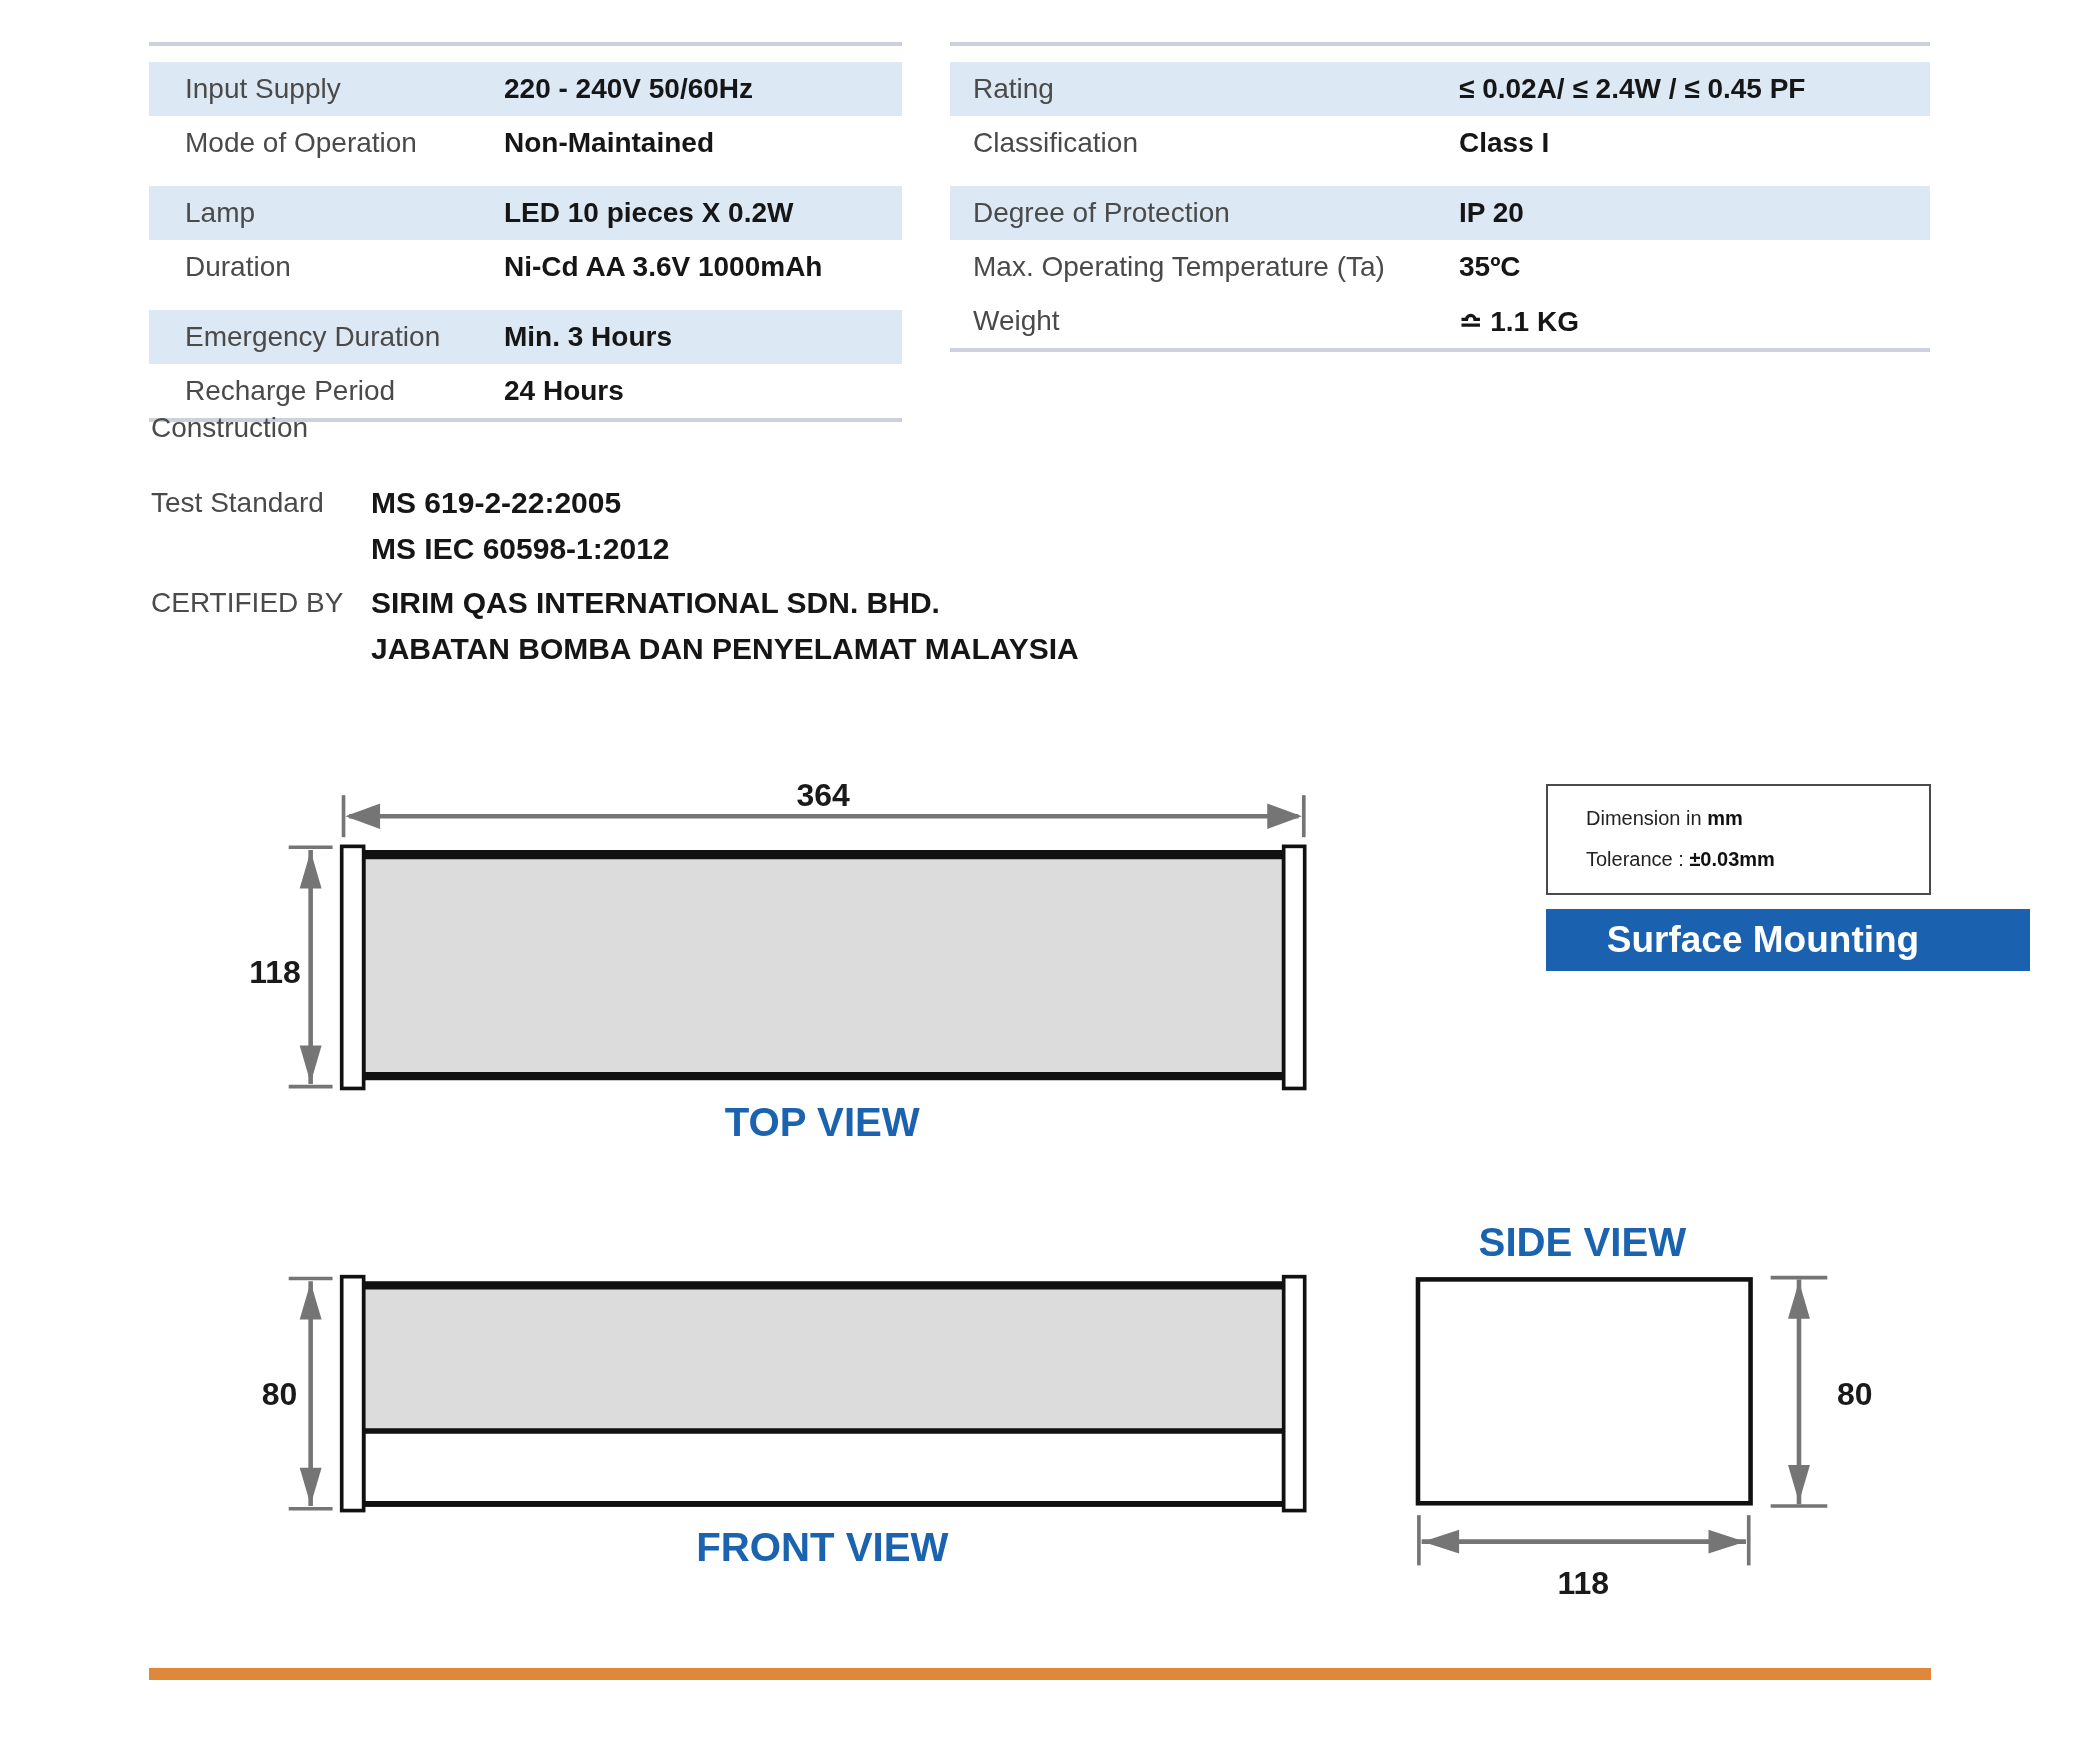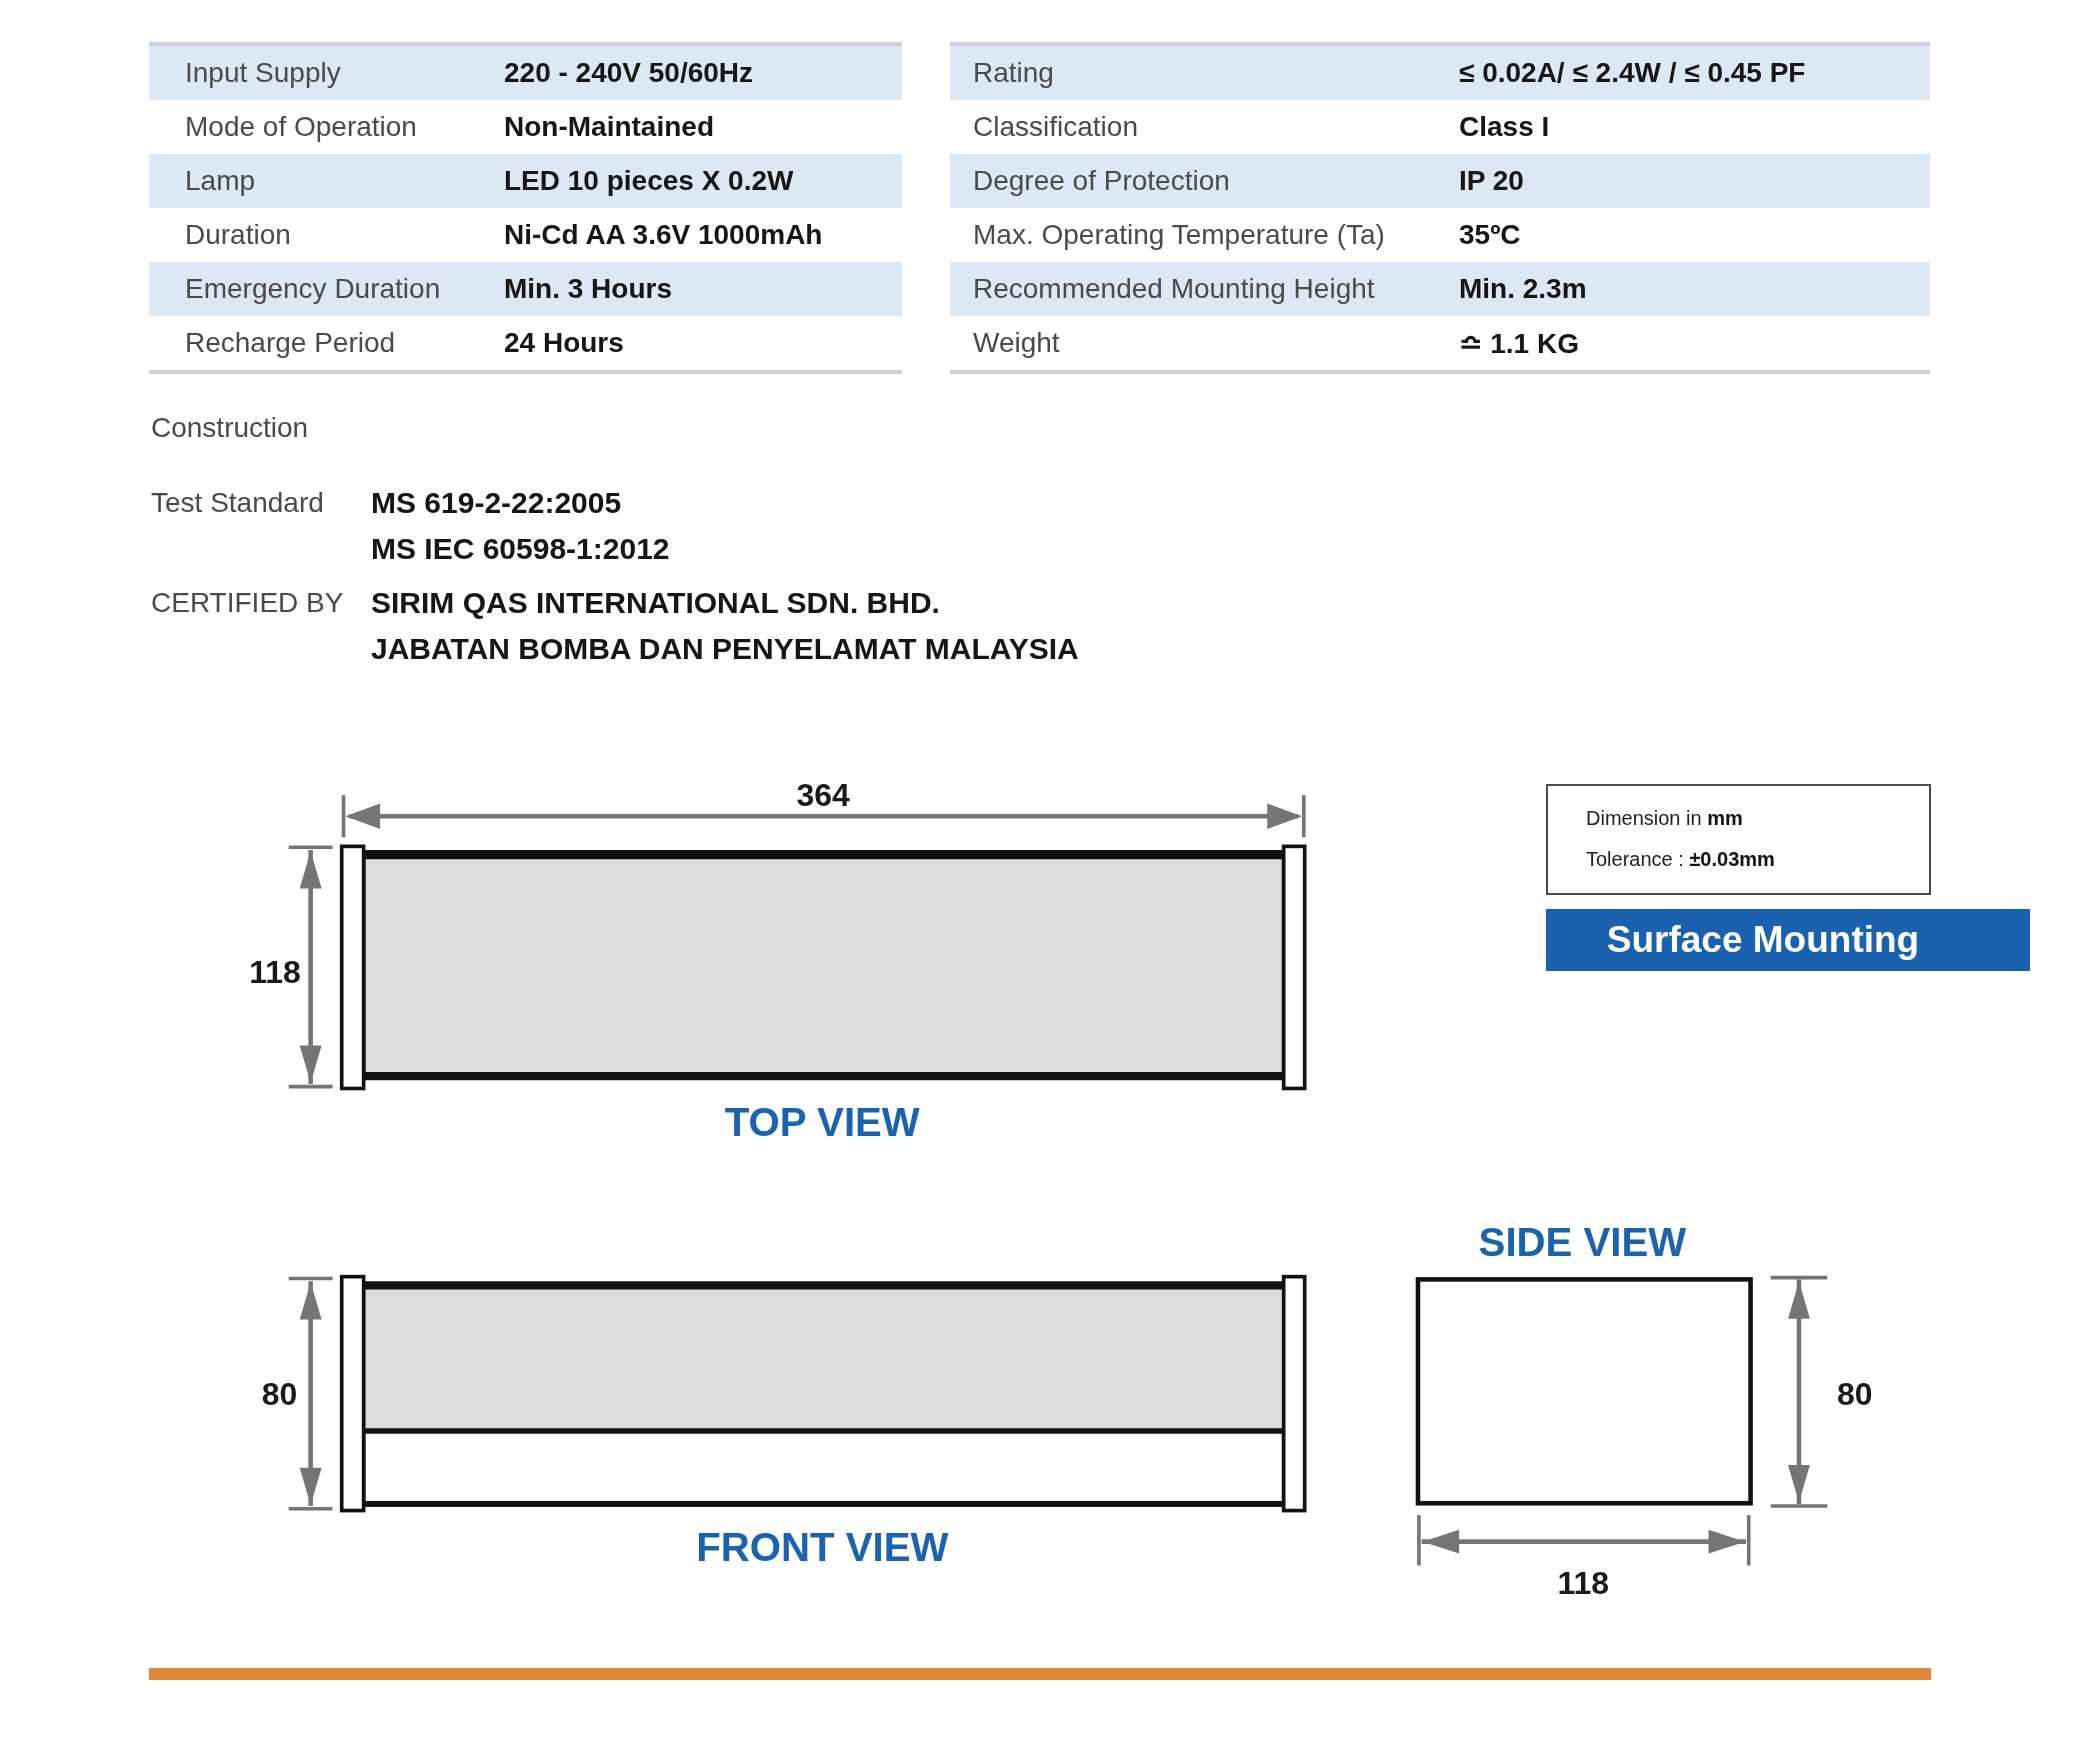--- a/index.html
+++ b/index.html
@@ -19,21 +19,21 @@
   }
   .spec-table.left{left:149px;top:42px;width:753px;}
   .spec-table.right{left:950px;top:42px;width:980px;}
   .row{
     position:relative;
     height:54px;
     display:flex;
     align-items:center;
     font-size:28px;
   }
-  .row.odd{background:#DCE8F4;}
+  .row.odd{background:#DCE8F4;margin-top:16px;}
   .row .lbl{color:#4A4A4A;font-weight:400;}
   .spec-table.left .row .lbl{padding-left:36px;}
   .spec-table.right .row .lbl{padding-left:23px;}
   .row .val{
     position:absolute;
     font-weight:700;color:#161616;
     white-space:nowrap;
   }
   .spec-table.left .row .val{left:355px;}
   .spec-table.right .row .val{left:509px;}
@@ -137,24 +137,20 @@
       <span class="val">Class I</span>
     </div>
     <div class="row odd">
       <span class="lbl">Degree of Protection</span>
       <span class="val">IP 20</span>
     </div>
     <div class="row">
       <span class="lbl">Max. Operating Temperature (Ta)</span>
       <span class="val">35ºC</span>
     </div>
-    <div class="row odd">
-      <span class="lbl">Recommended Mounting Height</span>
-      <span class="val">Min. 2.3m</span>
-    </div>
     <div class="row">
       <span class="lbl">Weight</span>
       <span class="val">≏ 1.1 KG</span>
     </div>
   </div>
 
   <div class="detail construction">
     <div class="dlbl">Construction</div>
   </div>
 

